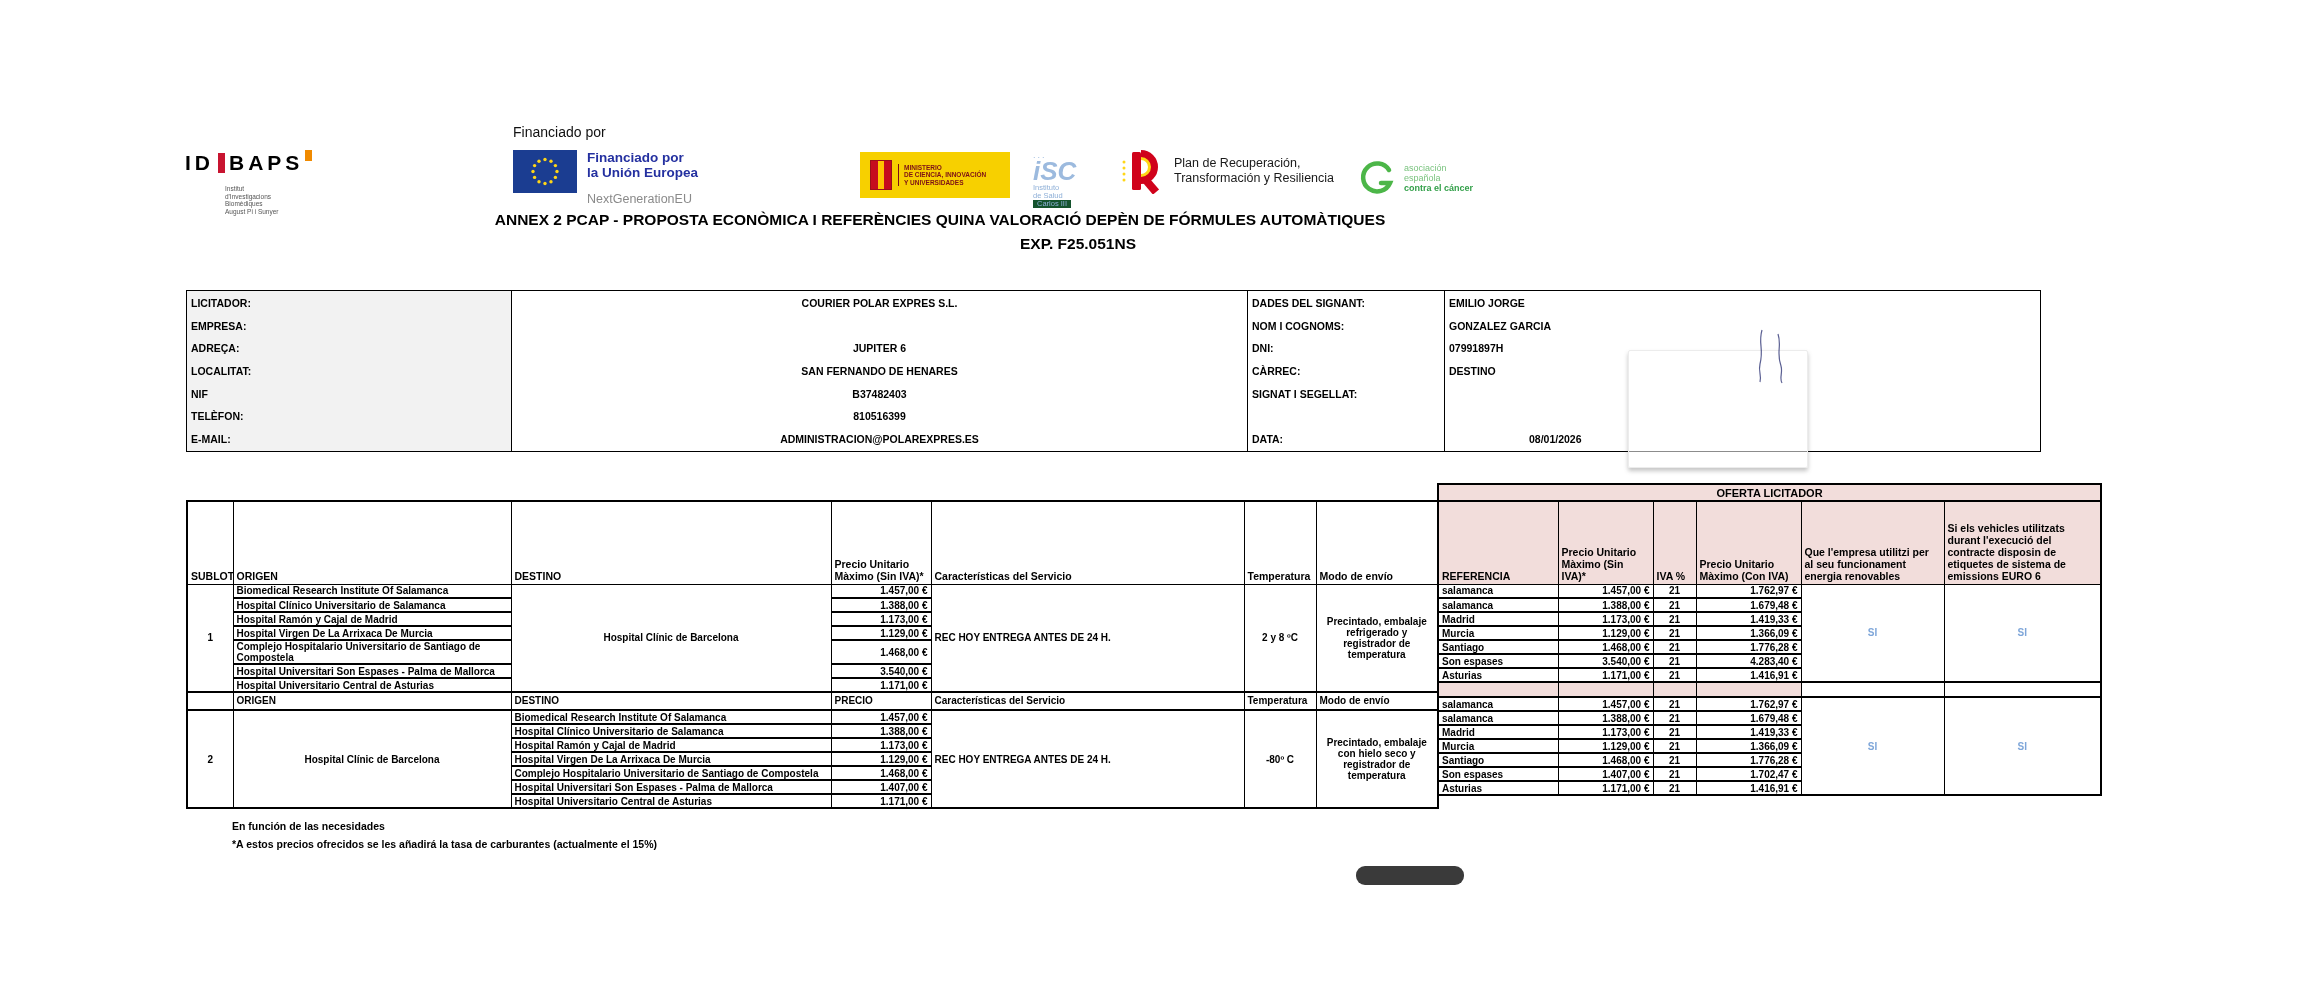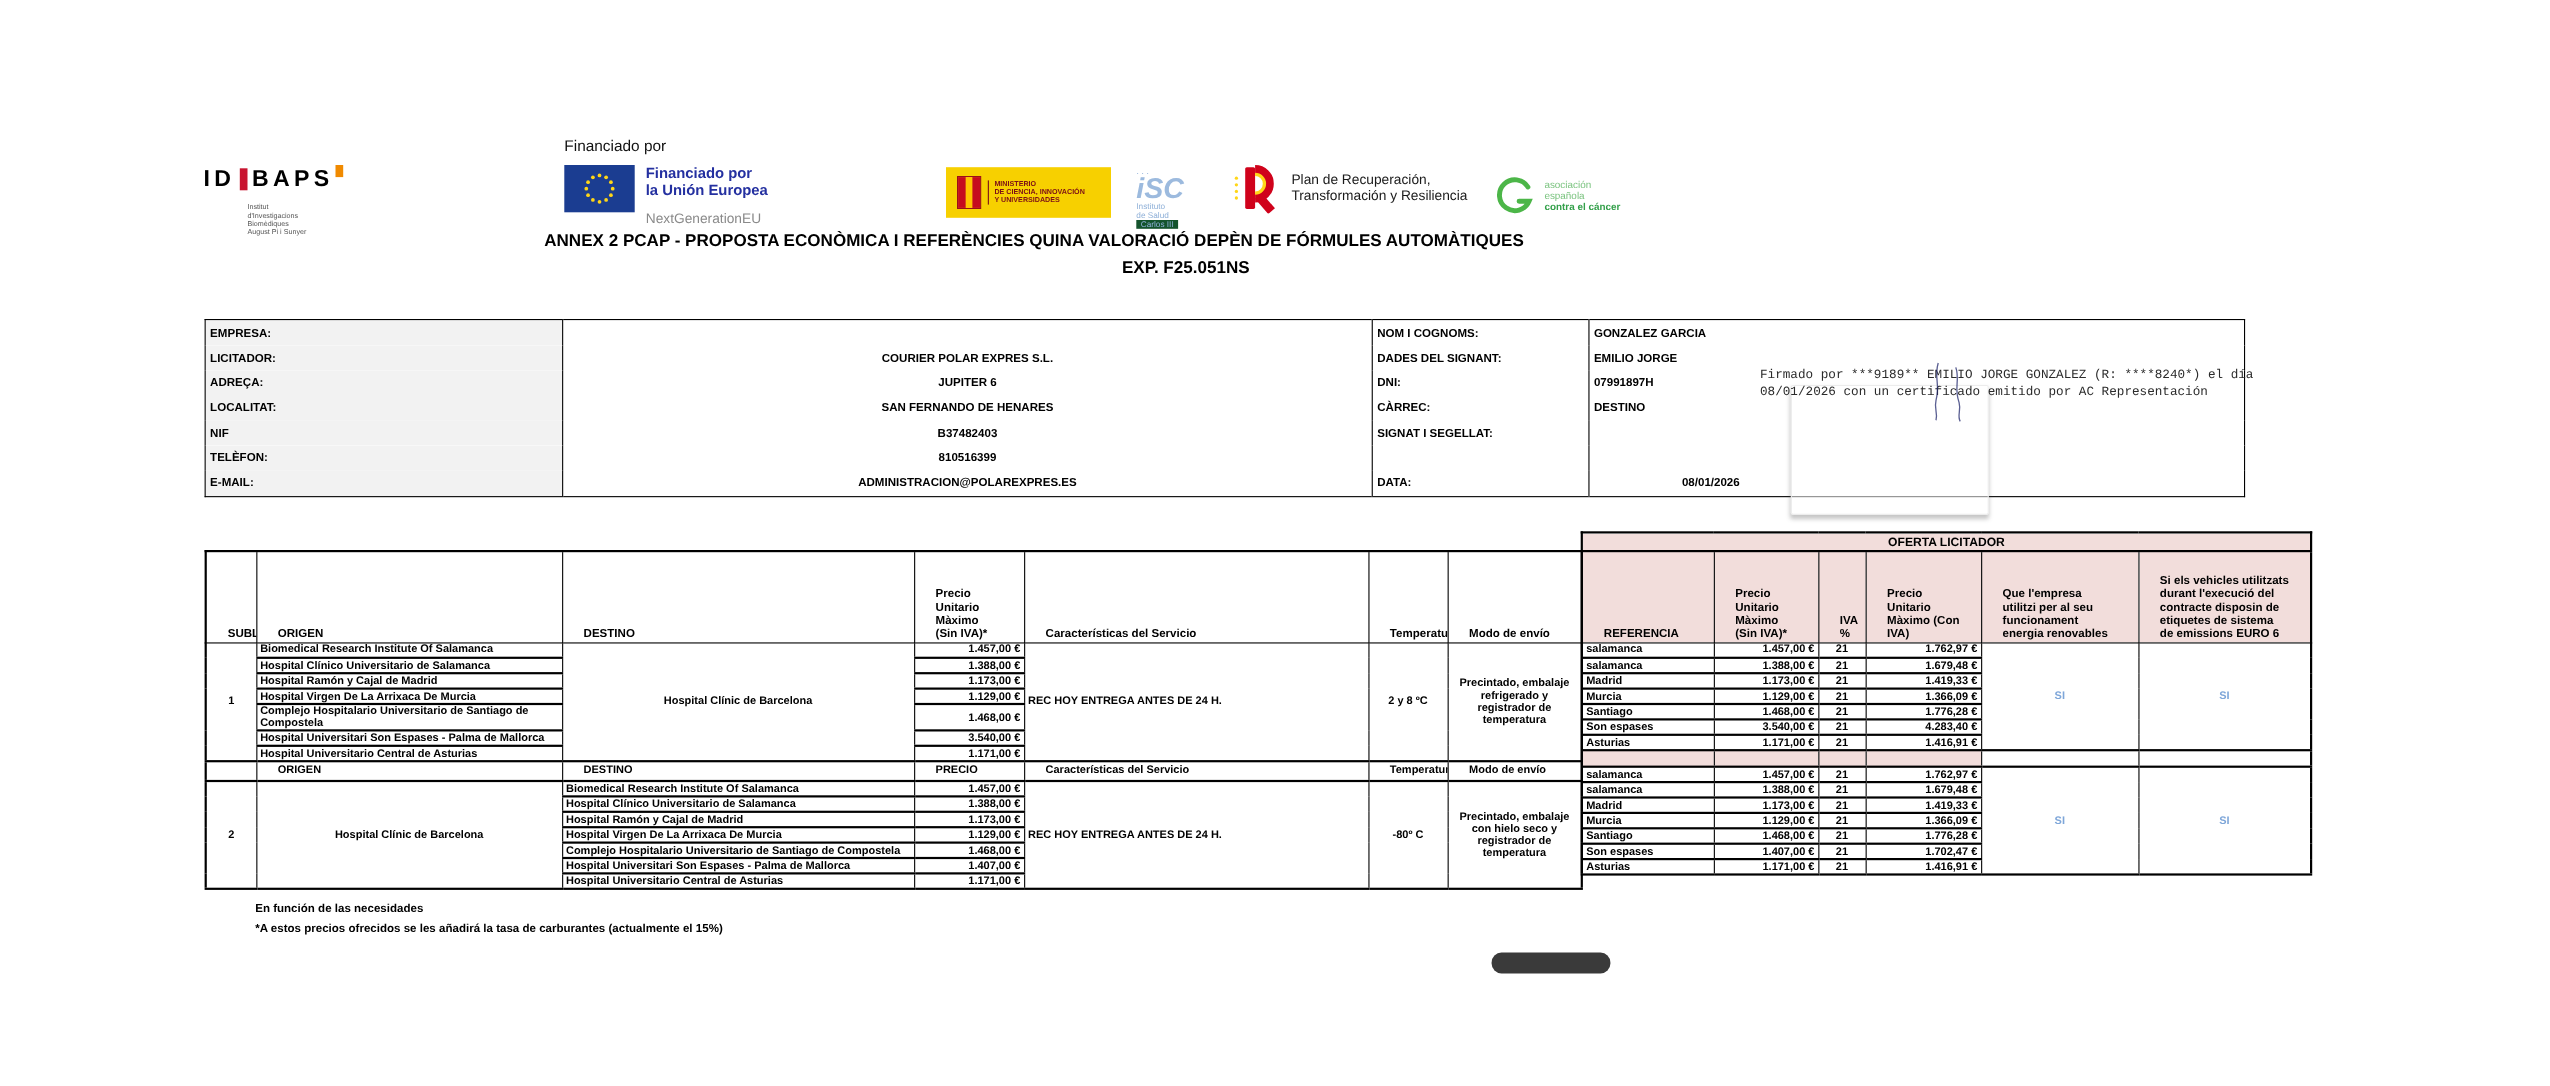--- a/index.html
+++ b/index.html
@@ -57,21 +57,21 @@
   .sig-text{position:absolute;left:1600px;top:334px;width:450px;
     font-family:"Liberation Mono",monospace;font-size:11.5px;line-height:15px;color:#2b2b2b}
   .sig-scribble{position:absolute;left:1748px;top:326px}
 
   
   .main-left{position:absolute;left:186px;top:500px;width:1251px;border:2px solid #000}
   .main-right{position:absolute;left:1437px;top:483px;width:663px;border:2px solid #000}
   .main-left td,.main-left th,.main-right td,.main-right th{
     border:1px solid #000;font-size:10px;overflow:hidden;padding:0 3px}
   .main-left th,.main-right th{font-weight:bold;text-align:left;vertical-align:bottom;
-    height:83px;font-size:10.5px;line-height:12px;padding:2px 19px}
+    height:83px;font-size:10.5px;line-height:12px;padding:2px 3px}
   .pink{background:#f2dddb}
   .band td{height:17px;text-align:center;font-weight:bold;font-size:11px;vertical-align:middle}
   .datarow td,.mid td,.mid th{height:14px;font-weight:bold}
   .mid td,.mid th{height:15px;border-top:2px solid #000;border-bottom:2px solid #000;
     vertical-align:middle;font-size:10px}
   td.tl{text-align:left}  td.tr{text-align:right}  td.c{text-align:center}
   td.vmid{vertical-align:middle}
   td.si{color:#7ea6d9;font-weight:bold;text-align:center;vertical-align:middle;font-size:10px}
   .main-left tbody td{border-bottom-width:2px}
   .main-right tbody td{border-bottom-width:2px}
@@ -188,32 +188,32 @@
 
   <table class="doc-table">
     <colgroup>
         <col style="width:325px">
         <col style="width:736px">
         <col style="width:197px">
         <col style="width:596px">
       </colgroup>
     <tbody id="bidder-body">
         <tr>
+          <td class="lab">LICITADOR:</td>
+          <td class="vsep cen">COURIER POLAR EXPRES S.L.</td>
+          <td class="vsep">DADES DEL SIGNANT:</td>
+          <td class="vsep">EMILIO JORGE</td>
+        </tr>
+        <tr>
           <td class="lab">EMPRESA:</td>
           <td class="vsep cen"></td>
           <td class="vsep">NOM I COGNOMS:</td>
           <td class="vsep">GONZALEZ GARCIA</td>
         </tr>
         <tr>
-          <td class="lab">LICITADOR:</td>
-          <td class="vsep cen">COURIER POLAR EXPRES S.L.</td>
-          <td class="vsep">DADES DEL SIGNANT:</td>
-          <td class="vsep">EMILIO JORGE</td>
-        </tr>
-        <tr>
           <td class="lab">ADREÇA:</td>
           <td class="vsep cen">JUPITER 6</td>
           <td class="vsep">DNI:</td>
           <td class="vsep">07991897H</td>
         </tr>
         <tr>
           <td class="lab">LOCALITAT:</td>
           <td class="vsep cen">SAN FERNANDO DE HENARES</td>
           <td class="vsep">CÀRREC:</td>
           <td class="vsep">DESTINO</td>
@@ -232,24 +232,20 @@
         </tr>
         <tr>
           <td class="lab">E-MAIL:</td>
           <td class="vsep cen">ADMINISTRACION@POLAREXPRES.ES</td>
           <td class="vsep">DATA:</td>
           <td class="vsep ind">08/01/2026</td>
         </tr>
       </tbody>
   </table>
   <div class="sig-box"></div>
-  <div class="sig-text">
-    <div>Firmado por ***9189** EMILIO JORGE GONZALEZ (R: ****8240*) el día</div>
-    <div>08/01/2026 con un certificado emitido por AC Representación</div>
-  </div>
   <svg class="sig-scribble" width="60" height="60" viewBox="0 0 60 60">
     <path d="M14 4 C10 18 16 22 12 38 C10 46 14 50 12 56" fill="none" stroke="#232a6e" stroke-width="1.2" opacity="0.75"></path>
     <path d="M30 8 C34 20 28 26 33 40 C35 47 31 52 34 57" fill="none" stroke="#232a6e" stroke-width="1.2" opacity="0.75"></path>
   </svg>
 
   <table class="main-left">
     <colgroup>
       <col style="width:46px">
         <col style="width:278px">
         <col style="width:320px">

